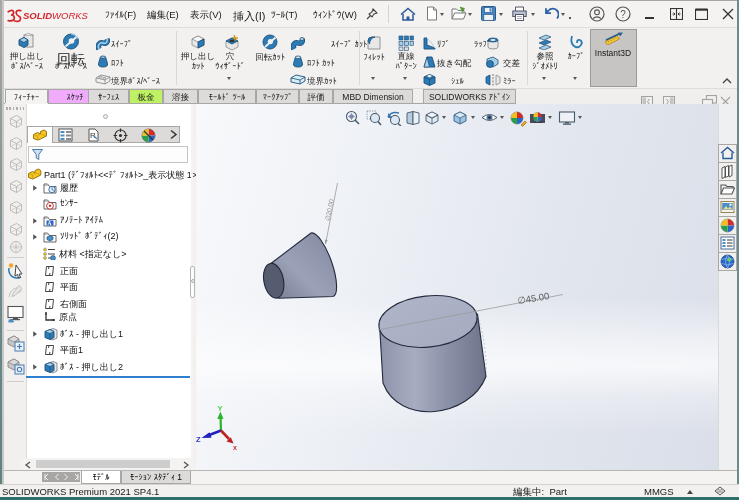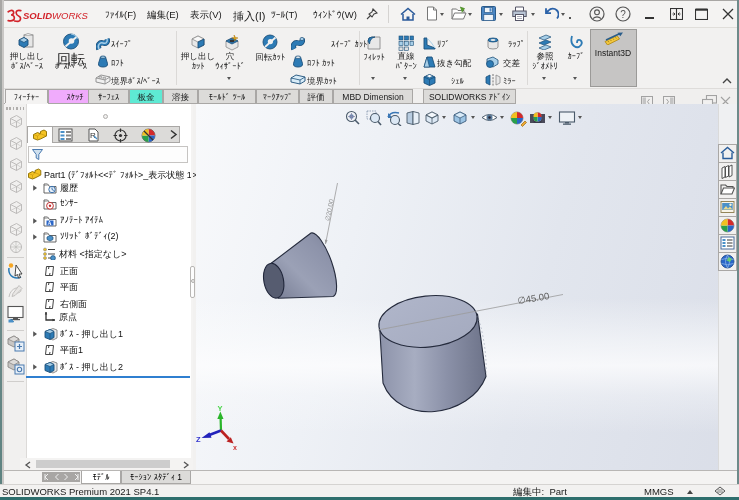--- a/index.html
+++ b/index.html
@@ -202,21 +202,21 @@
     <path d="M2 4 L7.5 6.5 L13 4" fill="none" stroke="#1c4f79" stroke-width="0.8"></path>
     <path d="M4 3 L7.5 4.8 L11 3 L7.5 1.5 Z" fill="#fff" stroke="#1c4f79" stroke-width="0.6"></path>
     <path d="M7.5 6.5 V12.5" stroke="#1c4f79" stroke-width="0.8"></path>
   </svg>
 <div class="a" style="left:451px;top:75.5px;font-size:8.5px;color:#1a1a1a;white-space:nowrap;">ｼｪﾙ</div>
 <svg class="a" style="left:486px;top:37px;" width="14" height="13" viewBox="0 0 14 13">
     <path d="M2 3 L2 10 Q2 12 7 12 Q12 12 12 10 L12 3" fill="#e8e8e8" stroke="#8a8a8a" stroke-width="0.9"></path>
     <ellipse cx="7" cy="3" rx="5" ry="2" fill="#2d7bb5" stroke="#1c4f79" stroke-width="0.8"></ellipse>
     <ellipse cx="7" cy="3" rx="2.5" ry="1" fill="#e8e8e8"></ellipse>
   </svg>
-<div class="a" style="left:508px;top:38.5px;font-size:8.5px;color:#1a1a1a;white-space:nowrap;">ﾗｯﾌﾟ</div>
+<div class="a" style="left:474px;top:38.5px;font-size:8.5px;color:#1a1a1a;white-space:nowrap;">ﾗｯﾌﾟ</div>
 <svg class="a" style="left:485px;top:55px;" width="15" height="14" viewBox="0 0 15 14">
     <path d="M2 4 L8 2 L13 5 L13 9 L8 12 L2 9 Z" fill="#a8cfe8" stroke="#1c4f79" stroke-width="0.8"></path>
     <circle cx="5" cy="9" r="3.5" fill="#2d7bb5" stroke="#1c4f79" stroke-width="0.8"></circle>
   </svg>
 <div class="a" style="left:503px;top:57.5px;font-size:8.5px;color:#1a1a1a;white-space:nowrap;">交差</div>
 <svg class="a" style="left:485px;top:73px;" width="16" height="14" viewBox="0 0 16 14">
     <path d="M1 4 L5 2 L5 12 L1 10 Z" fill="#2d7bb5" stroke="#1c4f79" stroke-width="0.8"></path>
     <path d="M15 4 L11 2 L11 12 L15 10 Z" fill="#e8e8e8" stroke="#8a8a8a" stroke-width="0.8"></path>
     <line x1="8" y1="1" x2="8" y2="13" stroke="#555" stroke-width="0.8" stroke-dasharray="2 1.2"></line>
   </svg>
@@ -243,21 +243,21 @@
     <path d="M20 0.5 L14.5 0.8 L17.3 4.2 Z" fill="#2a5d8a"></path>
   </svg>
 <div class="a" style="left:553px;top:48px;width:120px;text-align:center;font-size:8.5px;color:#1a1a1a;white-space:nowrap;">Instant3D</div>
 <svg class="a" style="left:722px;top:77px;" width="10" height="8" viewBox="0 0 10 8">
     <path d="M1 6 L5 2 L9 6" fill="none" stroke="#444" stroke-width="1.4"></path>
   </svg>
 <div class="a" style="left:4px;top:88px;width:733px;height:16px;background:#f0efee;"></div>
 <div class="a" style="left:5px;top:89px;width:43px;height:15px;background:#f4f3f2;border:1px solid #a9a7a5;border-bottom:none;font-size:8.5px;text-align:center;line-height:14px;color:#1a1a1a;white-space:nowrap;overflow:hidden;">ﾌｨｰﾁｬｰ</div>
 <div class="a" style="left:48px;top:89px;width:54px;height:15px;background:#f0abfc;border:1px solid #a9a7a5;border-bottom:none;font-size:8.5px;text-align:center;line-height:14px;color:#1a1a1a;white-space:nowrap;overflow:hidden;">ｽｹｯﾁ</div>
 <div class="a" style="left:88px;top:89px;width:41px;height:15px;background:#dcdbd9;border:1px solid #a9a7a5;border-bottom:none;font-size:8.5px;text-align:center;line-height:14px;color:#1a1a1a;white-space:nowrap;overflow:hidden;">ｻｰﾌｪｽ</div>
-<div class="a" style="left:129px;top:89px;width:34px;height:26px;background:#5eead4;border:1px solid #a9a7a5;border-bottom:none;font-size:8.5px;text-align:center;line-height:14px;color:#1a1a1a;white-space:nowrap;overflow:hidden;">板金</div>
+<div class="a" style="left:129px;top:89px;width:34px;height:26px;background:#bef264;border:1px solid #a9a7a5;border-bottom:none;font-size:8.5px;text-align:center;line-height:14px;color:#1a1a1a;white-space:nowrap;overflow:hidden;">板金</div>
 <div class="a" style="left:163px;top:89px;width:35px;height:15px;background:#dcdbd9;border:1px solid #a9a7a5;border-bottom:none;font-size:8.5px;text-align:center;line-height:14px;color:#1a1a1a;white-space:nowrap;overflow:hidden;">溶接</div>
 <div class="a" style="left:198px;top:89px;width:58px;height:29px;background:#dcdbd9;border:1px solid #a9a7a5;border-bottom:none;font-size:8.5px;text-align:center;line-height:14px;color:#1a1a1a;white-space:nowrap;overflow:hidden;">ﾓｰﾙﾄﾞ ﾂｰﾙ</div>
 <div class="a" style="left:256px;top:89px;width:43px;height:15px;background:#dcdbd9;border:1px solid #a9a7a5;border-bottom:none;font-size:8.5px;text-align:center;line-height:14px;color:#1a1a1a;white-space:nowrap;overflow:hidden;">ﾏｰｸｱｯﾌﾟ</div>
 <div class="a" style="left:299px;top:89px;width:34px;height:15px;background:#dcdbd9;border:1px solid #a9a7a5;border-bottom:none;font-size:8.5px;text-align:center;line-height:14px;color:#1a1a1a;white-space:nowrap;overflow:hidden;">評価</div>
 <div class="a" style="left:333px;top:89px;width:80px;height:15px;background:#dcdbd9;border:1px solid #a9a7a5;border-bottom:none;font-size:8.5px;text-align:center;line-height:14px;color:#1a1a1a;white-space:nowrap;overflow:hidden;">MBD Dimension</div>
 <div class="a" style="left:423px;top:89px;width:93px;height:15px;background:#dcdbd9;border:1px solid #a9a7a5;border-bottom:none;font-size:8.5px;text-align:center;line-height:14px;color:#1a1a1a;white-space:nowrap;overflow:hidden;">SOLIDWORKS ｱﾄﾞｲﾝ</div>
 <div class="a" style="left:4px;top:103px;width:512px;height:1px;background:#a9a7a5;"></div>
 <div class="a" style="left:5px;top:103px;width:43px;height:1px;background:#f4f3f2;"></div>
 <div class="a" style="left:4px;top:88px;width:733px;height:1px;background:#dedcda;"></div>
 <svg class="a" style="left:641px;top:96px;" width="12" height="12" viewBox="0 0 12 12">

